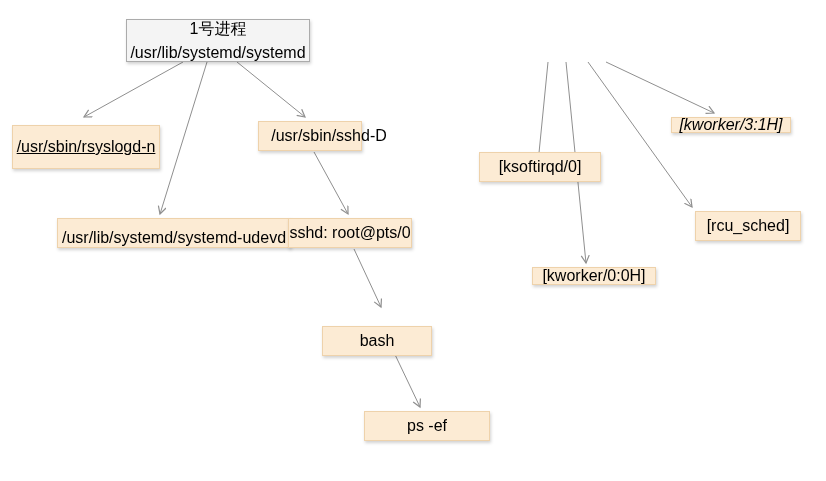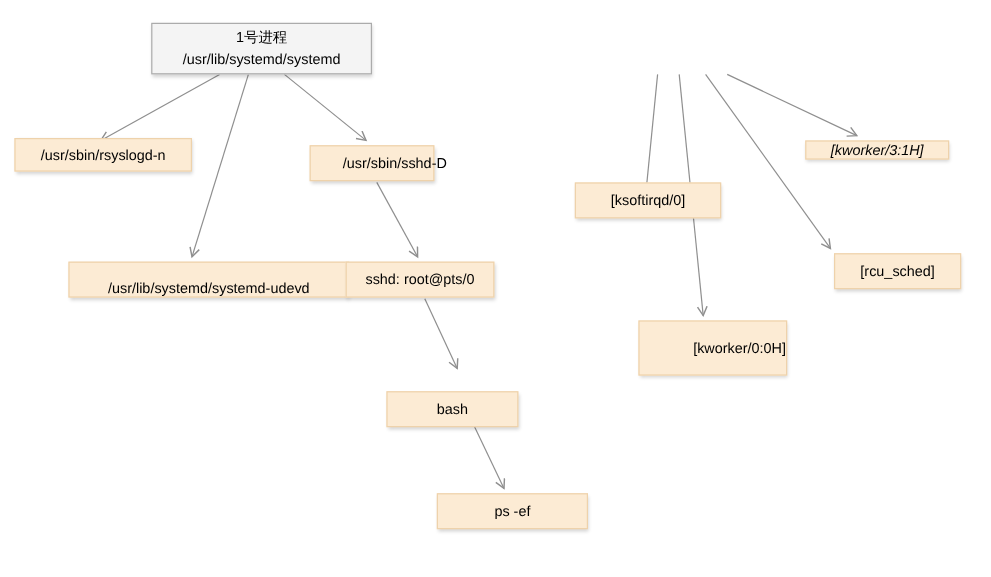--- a/index.html
+++ b/index.html
@@ -22,21 +22,21 @@
     z-index: 1;
   }
   .node {
     position: absolute;
     z-index: 2;
     box-sizing: border-box;
     display: flex;
     align-items: center;
     justify-content: center;
     text-align: center;
-    font-size: 12px;
+    font-size: 16px;
     color: #000000;
     border: 1px solid #c9c9c9;
     box-shadow: 1px 2px 3px rgba(0,0,0,0.18);
     white-space: nowrap;
   }
   .root-node {
     background: #f4f4f4;
     border-color: #ababab;
     flex-direction: column;
     line-height: 1.45;
@@ -69,21 +69,21 @@
     <line x1="566" y1="62" x2="586" y2="263" stroke="#8f8f8f" stroke-width="1" marker-end="url(#arw)"></line>
     <line x1="588" y1="62" x2="692" y2="207" stroke="#8f8f8f" stroke-width="1" marker-end="url(#arw)"></line>
     <line x1="606" y1="62" x2="714" y2="113" stroke="#8f8f8f" stroke-width="1" marker-end="url(#arw)"></line>
   </svg>
 
   <div class="node root-node" style="left:126px; top:19px; width:184px; height:43px;">
     <span>1号进程</span>
     <span>/usr/lib/systemd/systemd</span>
   </div>
 
-  <div class="node proc-node" style="left:12px; top:115px; width:148px; height:28px;">
+  <div class="node proc-node" style="left:12px; top:125px; width:148px; height:44px;text-decoration:underline;">
     <span>/usr/sbin/rsyslogd-n</span>
   </div>
 
   <div class="node proc-node" style="left:57px; top:218px; width:234px; height:30px;align-items:flex-end;">
     <span>/usr/lib/systemd/systemd-udevd</span>
   </div>
 
   <div class="node proc-node" style="left:258px; top:121px; width:104px; height:30px;padding-left:38px;">
     <span>/usr/sbin/sshd-D</span>
   </div>
@@ -106,17 +106,17 @@
   </div>
 
   <div class="node proc-node" style="left:671px; top:117px; width:120px; height:16px;font-style:italic;">
     <span>[kworker/3:1H]</span>
   </div>
 
   <div class="node proc-node" style="left:671px; top:211px; width:106px; height:30px;margin-left:24px;">
     <span>[rcu_sched]</span>
   </div>
 
-  <div class="node proc-node" style="left:532px; top:267px; width:124px; height:46px;justify-content:flex-end;">
+  <div class="node proc-node" style="left:532px; top:267px; width:124px; height:18px;">
     <span>[kworker/0:0H]</span>
   </div>
 
 </div>
 
 </body></html>

